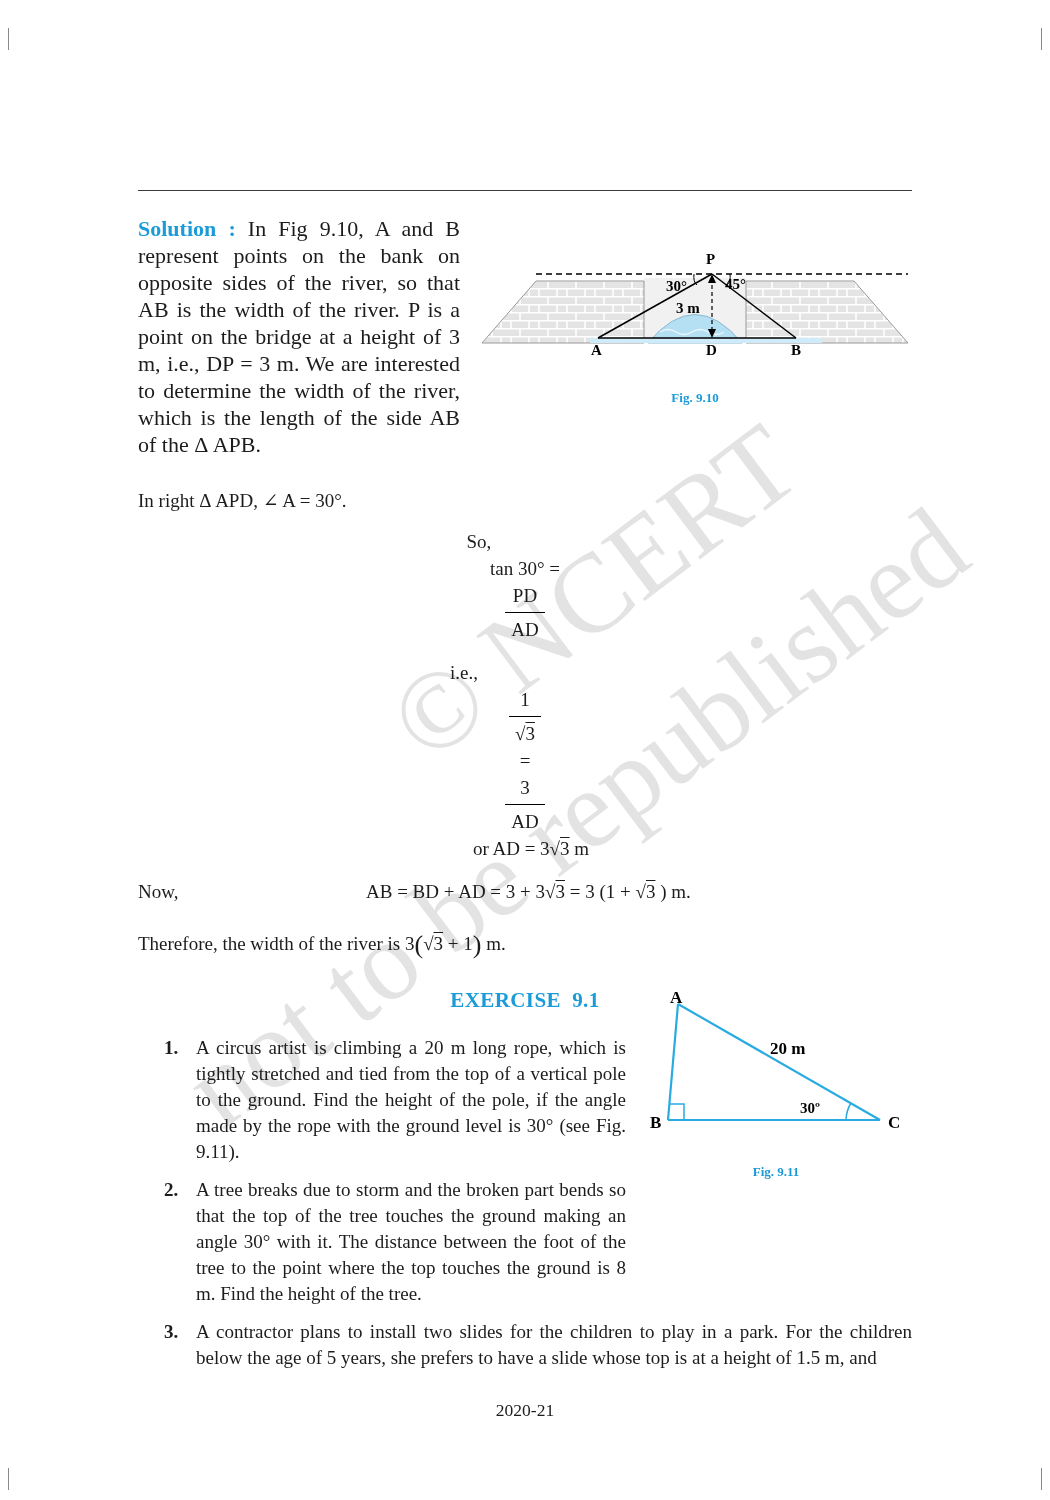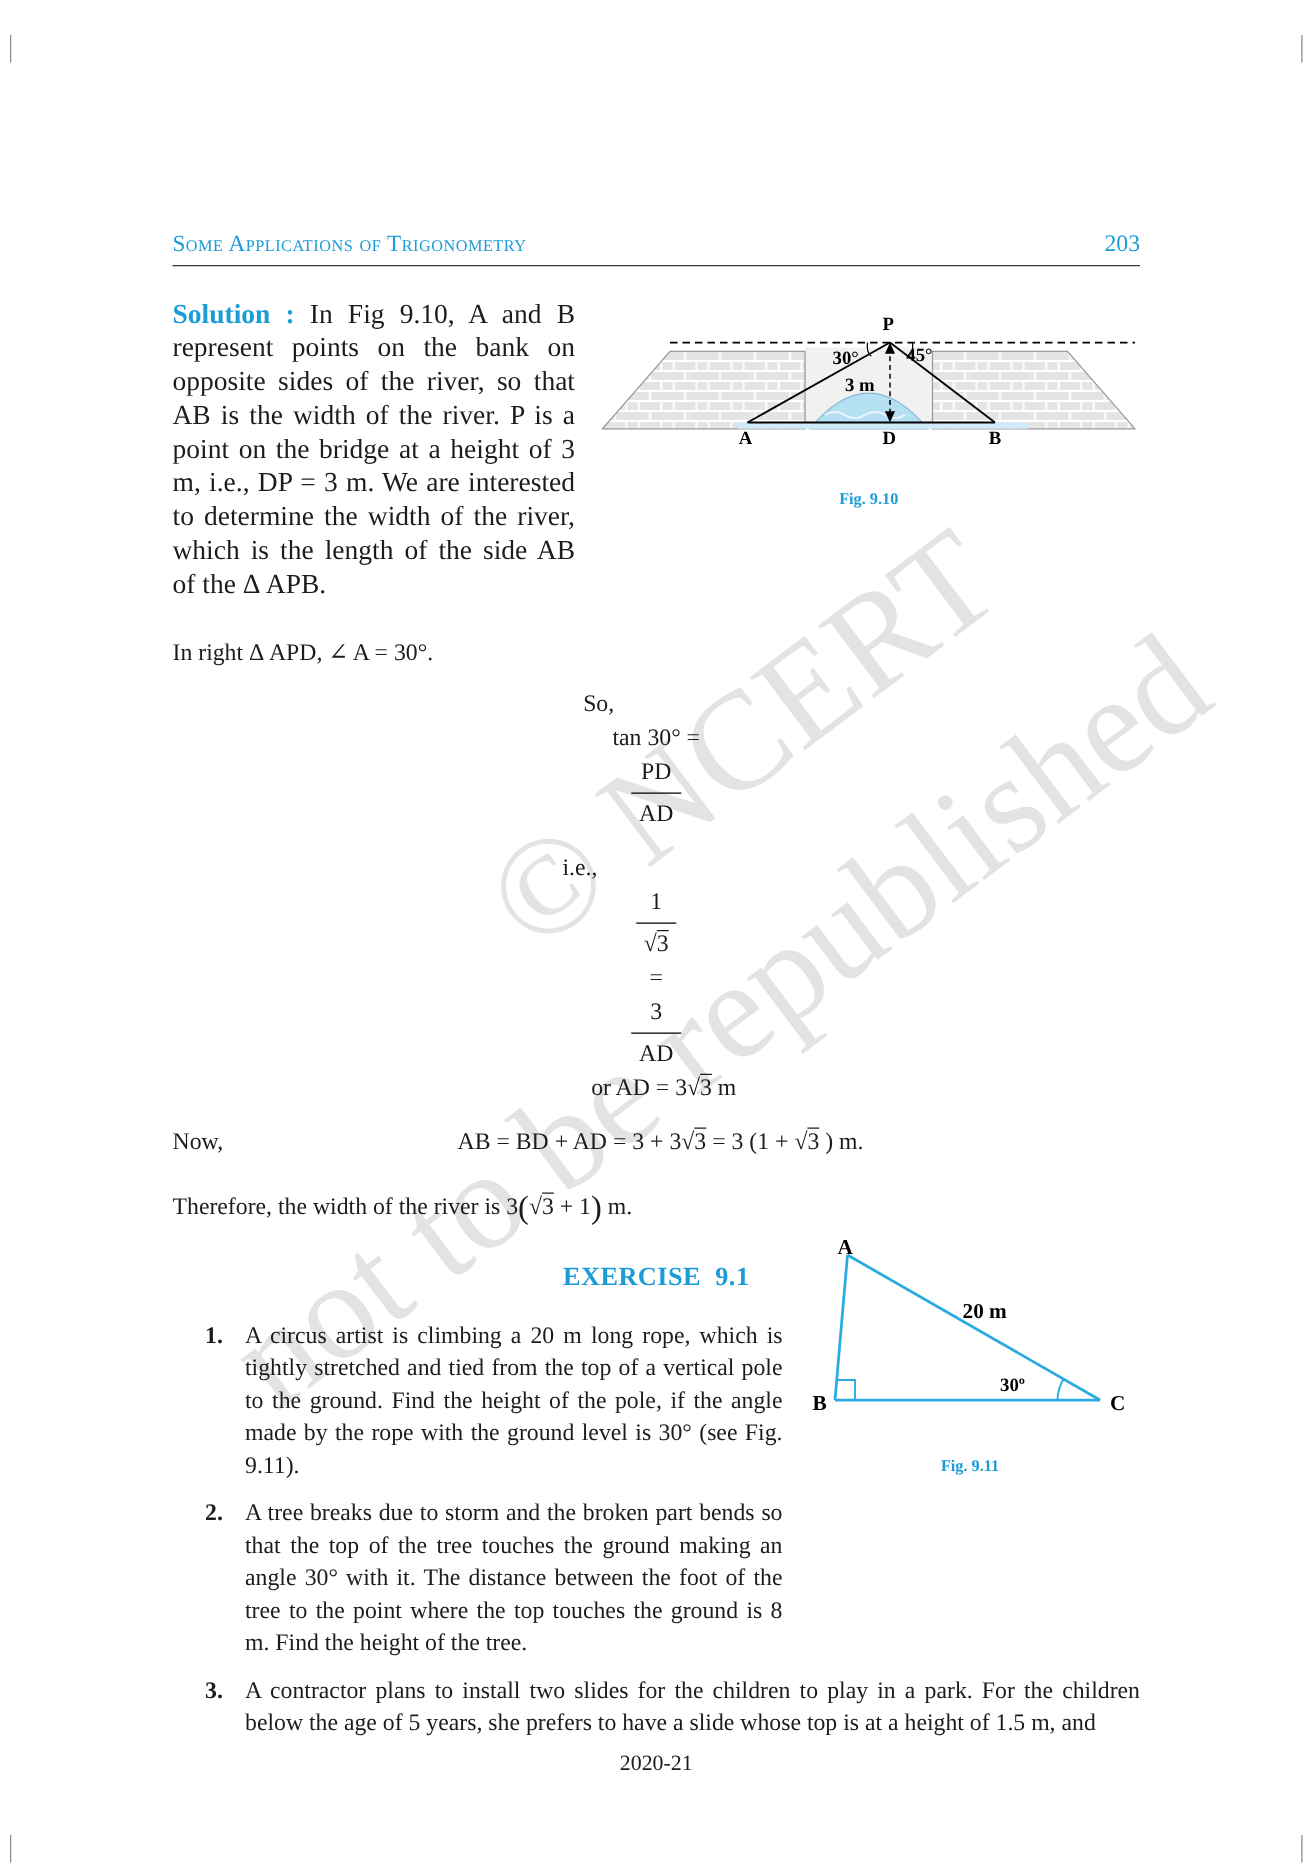--- a/index.html
+++ b/index.html
@@ -80,24 +80,20 @@
   <div class="crop crop-bl"></div>
   <div class="crop crop-br"></div>
 
   <div class="watermark">
     <div class="wm1">© NCERT</div>
     <div class="wm2">not to be republished</div>
   </div>
 
   <div class="content">
 
-    <div class="pagehead">
-      <span class="head-title">Some Applications of Trigonometry</span>
-      <span class="head-num">203</span>
-    </div>
     <div class="headrule"></div>
 
     <div class="solution-wrap">
       <p class="solution-para"><span class="sol-label">Solution :</span> <span>In Fig 9.10, A and B represent points on the bank on opposite sides of the river, so that AB is the width of the river. P is a point on the bridge at a height of 3 m, i.e., DP = 3 m. We are interested to determine the width of the river, which is the length of the side AB of the Δ APB.</span></p>
     </div>
 
 
     <p class="bodyline">In right Δ APD, ∠ A = 30°.</p>
 
     <div class="eqline eq-frac mt14">

